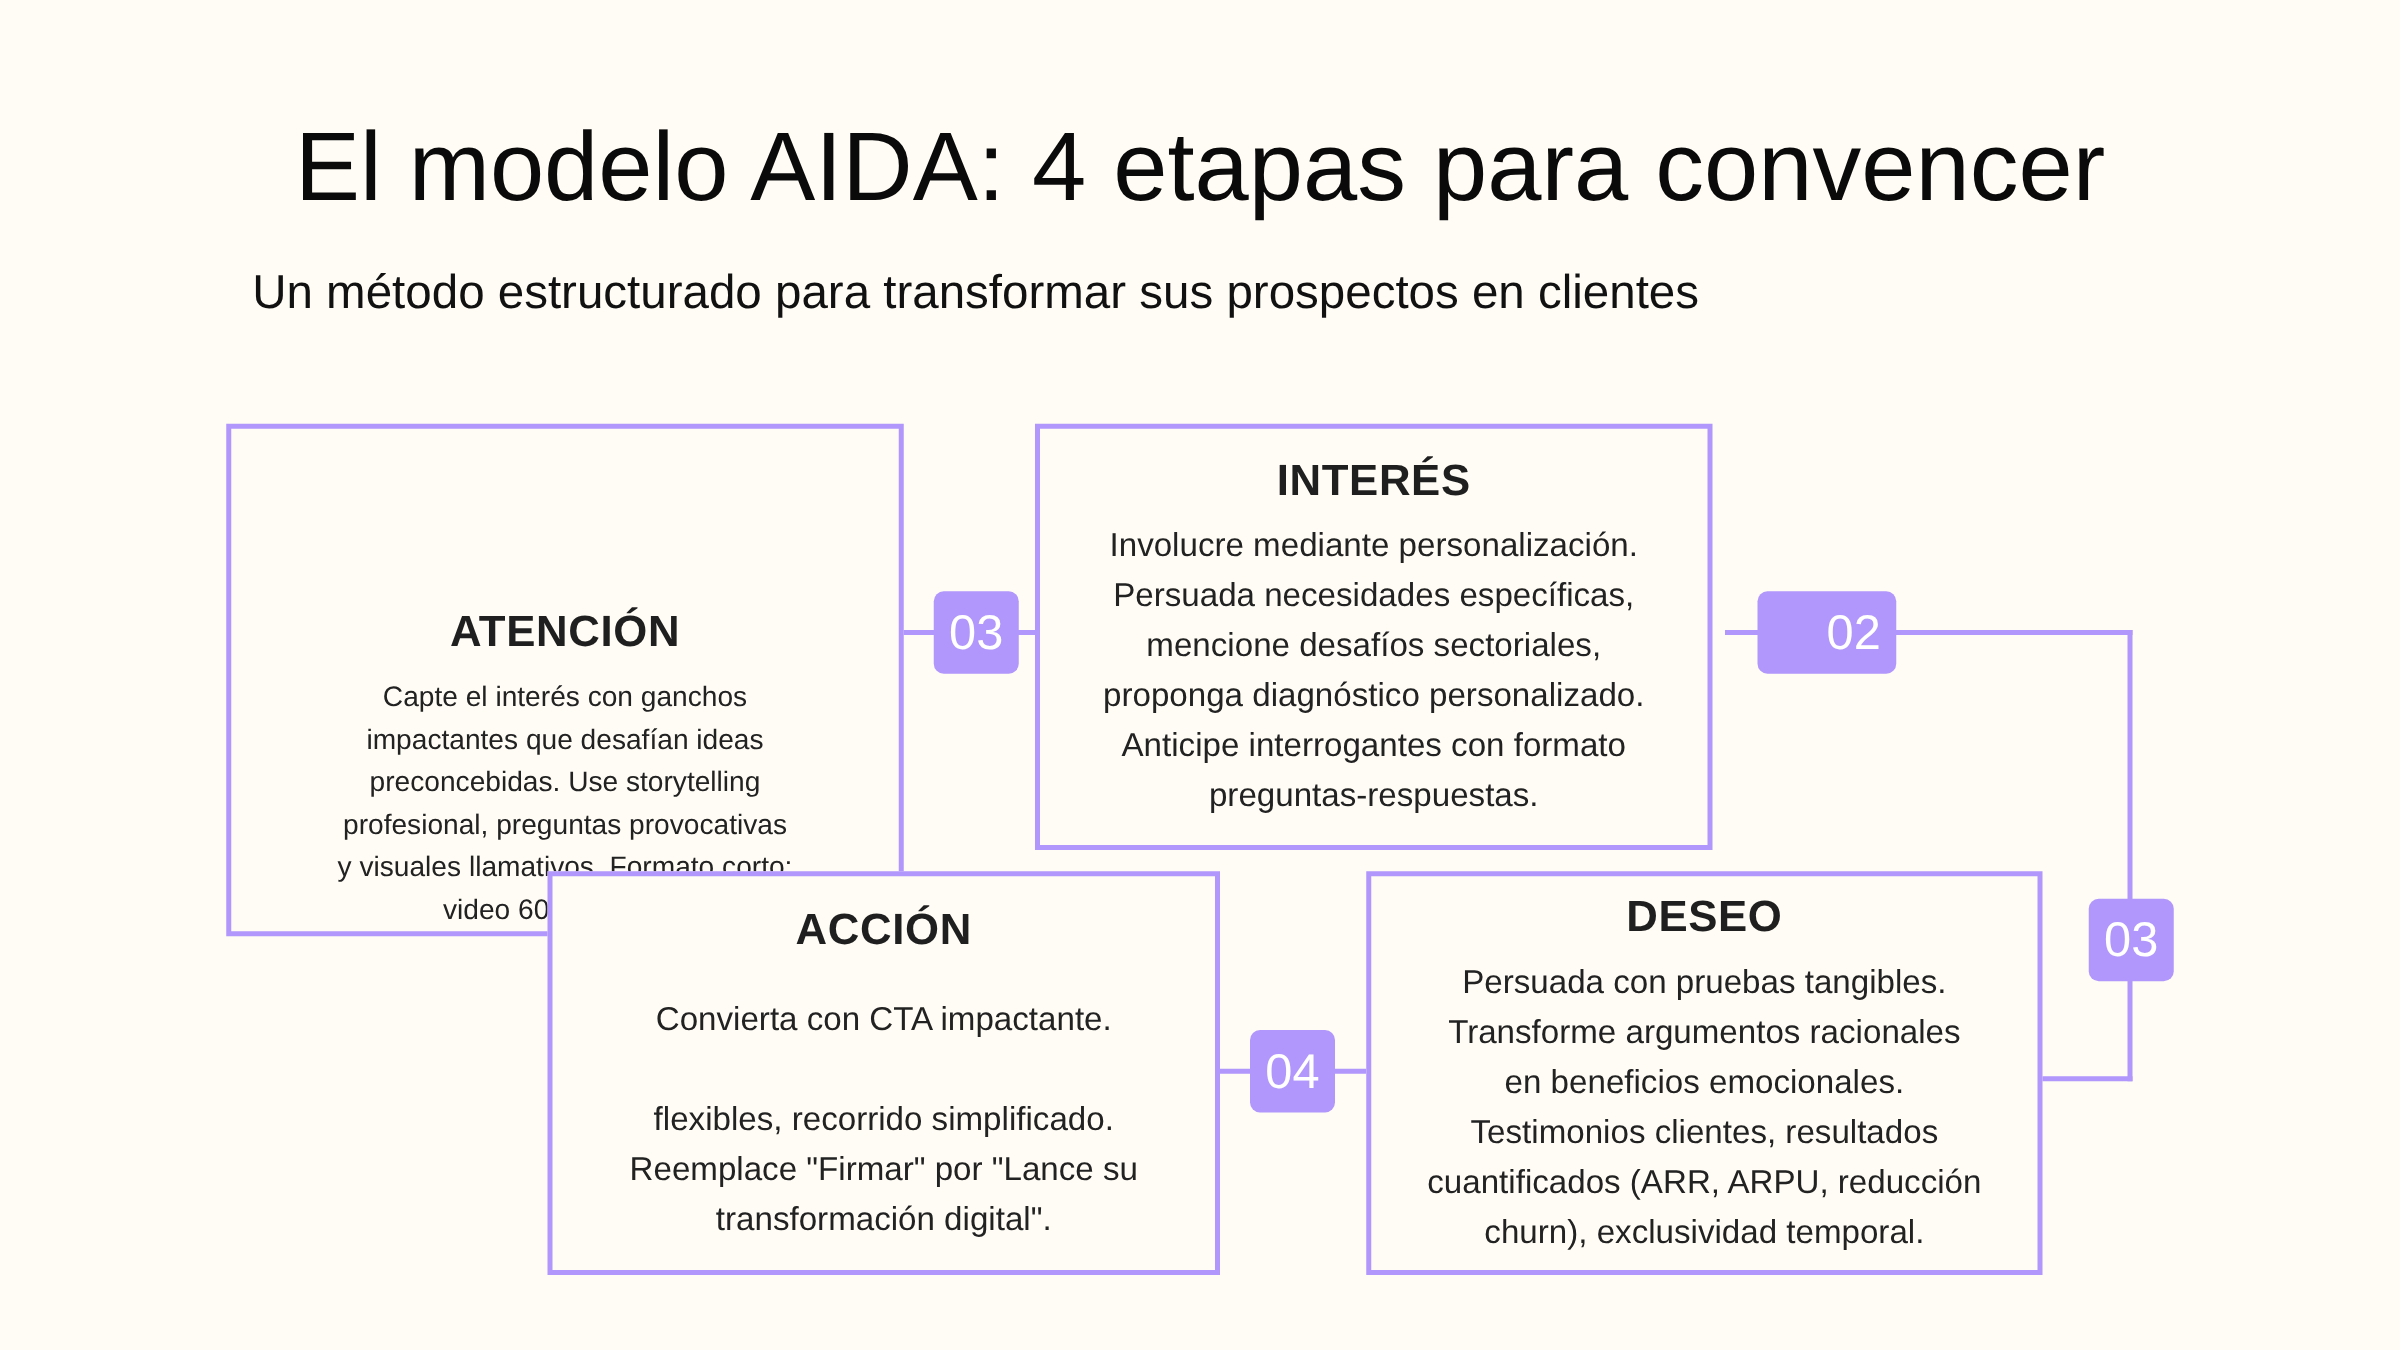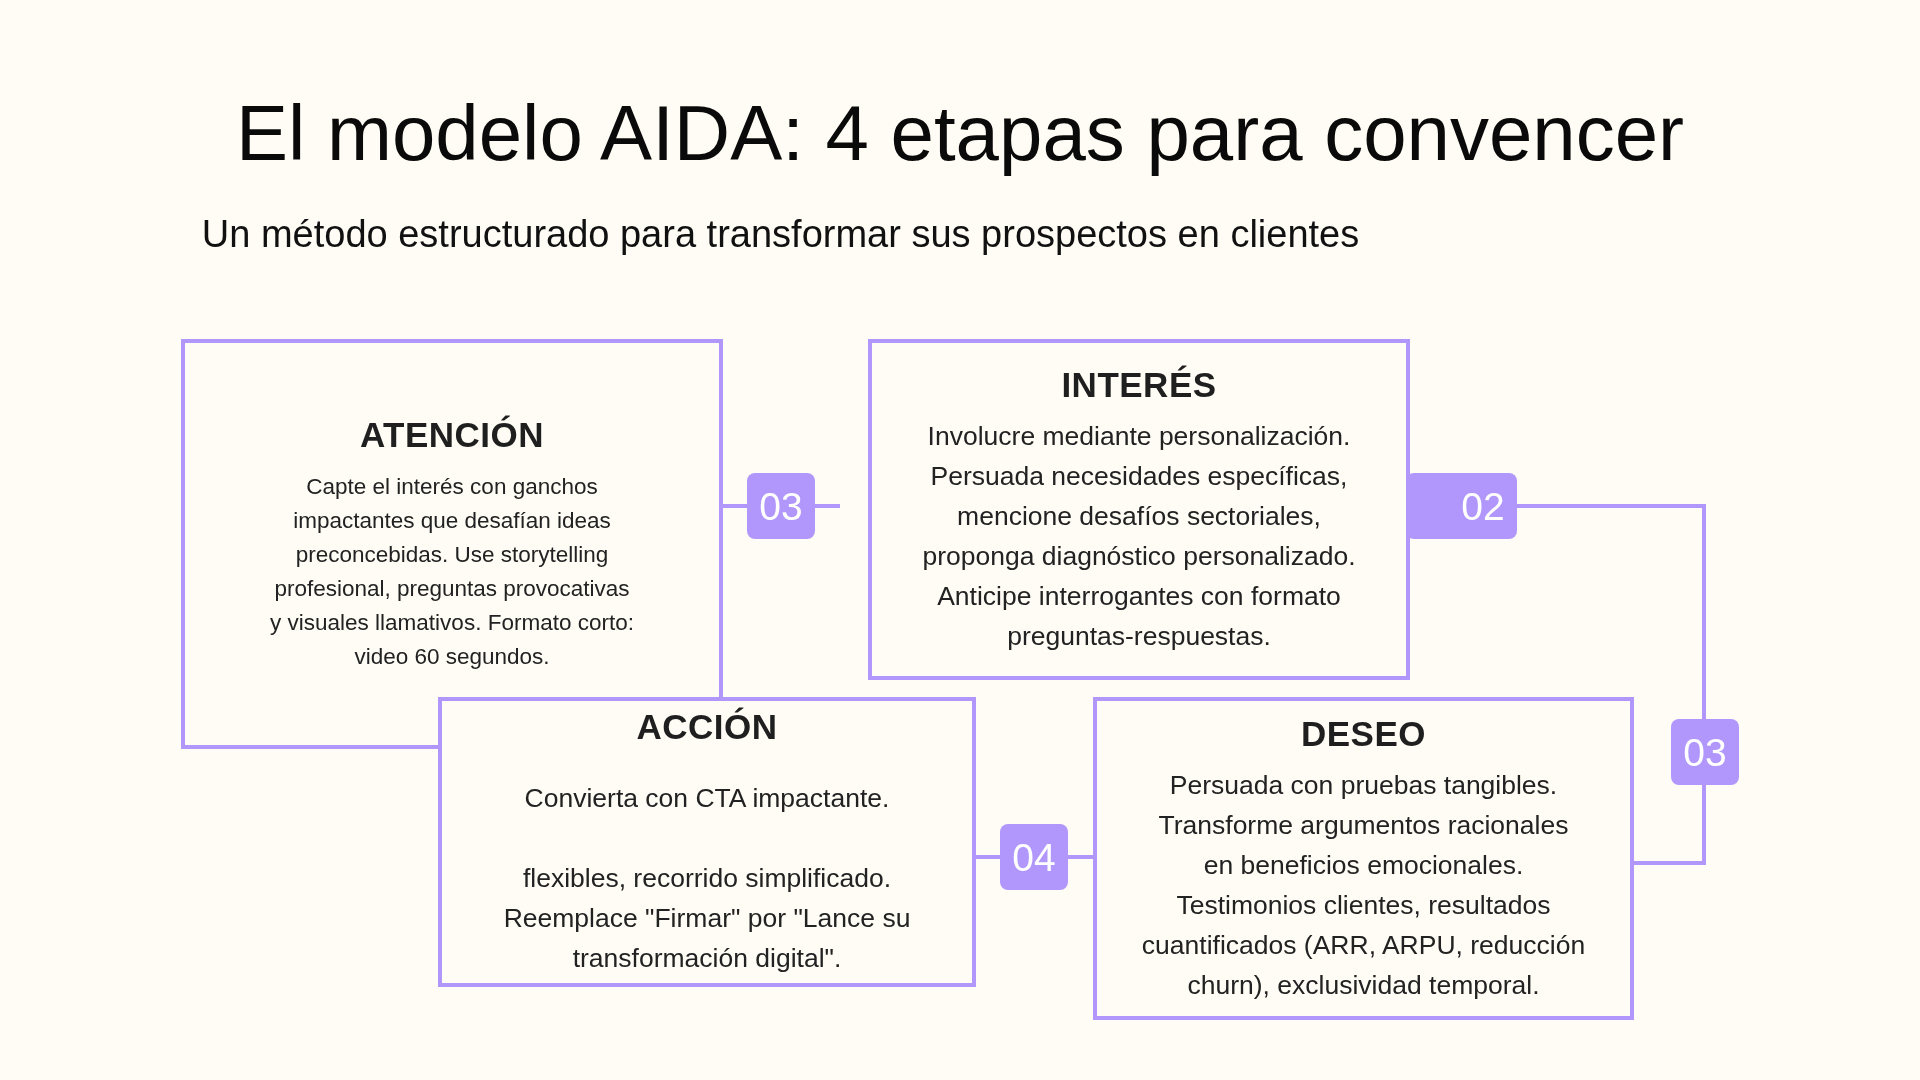--- a/index.html
+++ b/index.html
@@ -53,45 +53,45 @@
 
 <h1 class="title">El modelo AIDA: 4 etapas para convencer</h1>
 <p class="subtitle">Un método estructurado para transformar sus prospectos en clientes</p>
 
 <div class="line" style="left:722px; top:504px; width:118px; height:4px;"></div>
 <div class="line" style="left:1380px; top:504px; width:326px; height:4px;"></div>
 <div class="line" style="left:1702px; top:504px; width:4px; height:361px;"></div>
 <div class="line" style="left:1633px; top:861px; width:73px; height:4px;"></div>
 <div class="line" style="left:975px; top:855px; width:118px; height:4px;"></div>
 
-<div class="card small" style="left:181px; top:339px; width:542px; height:410px;">
+<div class="card small" style="left:181px; top:339px; width:542px; height:410px;justify-content:flex-end;">
   <h2>ATENCIÓN</h2>
   <p>
     <span>Capte el interés con ganchos</span><br>
     <span>impactantes que desafían ideas</span><br>
     <span>preconcebidas. Use storytelling</span><br>
     <span>profesional, preguntas provocativas</span><br>
     <span>y visuales llamativos. Formato corto:</span><br>
     <span>video 60 segundos.</span>
   </p>
 </div>
 
-<div class="card large" style="left:868px; top:339px; width:542px; height:341px;text-align:center;">
+<div class="card large" style="left:828px; top:339px; width:542px; height:341px;text-align:center;">
   <h2>INTERÉS</h2>
   <p>
     <span>Involucre mediante personalización.</span><br>
     <span>Persuada necesidades específicas,</span><br>
     <span>mencione desafíos sectoriales,</span><br>
     <span>proponga diagnóstico personalizado.</span><br>
     <span>Anticipe interrogantes con formato</span><br>
     <span>preguntas-respuestas.</span>
   </p>
 </div>
 
-<div class="card large" style="left:438px; top:697px; width:538px; height:290px;gap:20px;">
+<div class="card large" style="left:438px; top:697px; width:538px; height:323px;gap:20px;">
   <h2>ACCIÓN</h2>
   <p>
     <span>Convierta con CTA impactante.</span><br>
     <br>
     <span>flexibles, recorrido simplificado.</span><br>
     <span>Reemplace "Firmar" por "Lance su</span><br>
     <span>transformación digital".</span>
   </p>
 </div>
 

